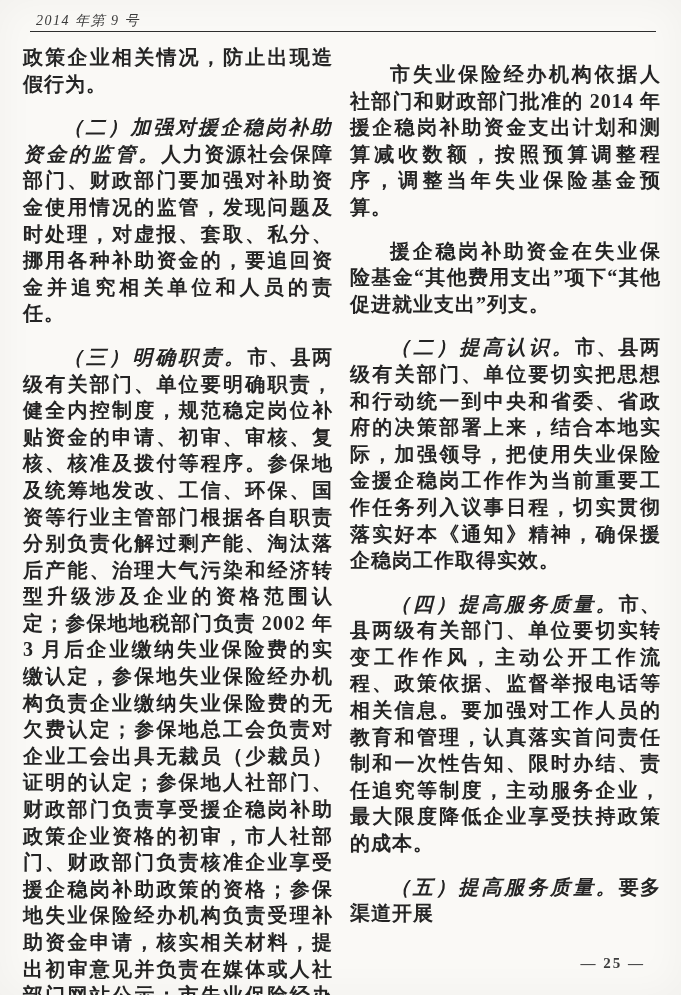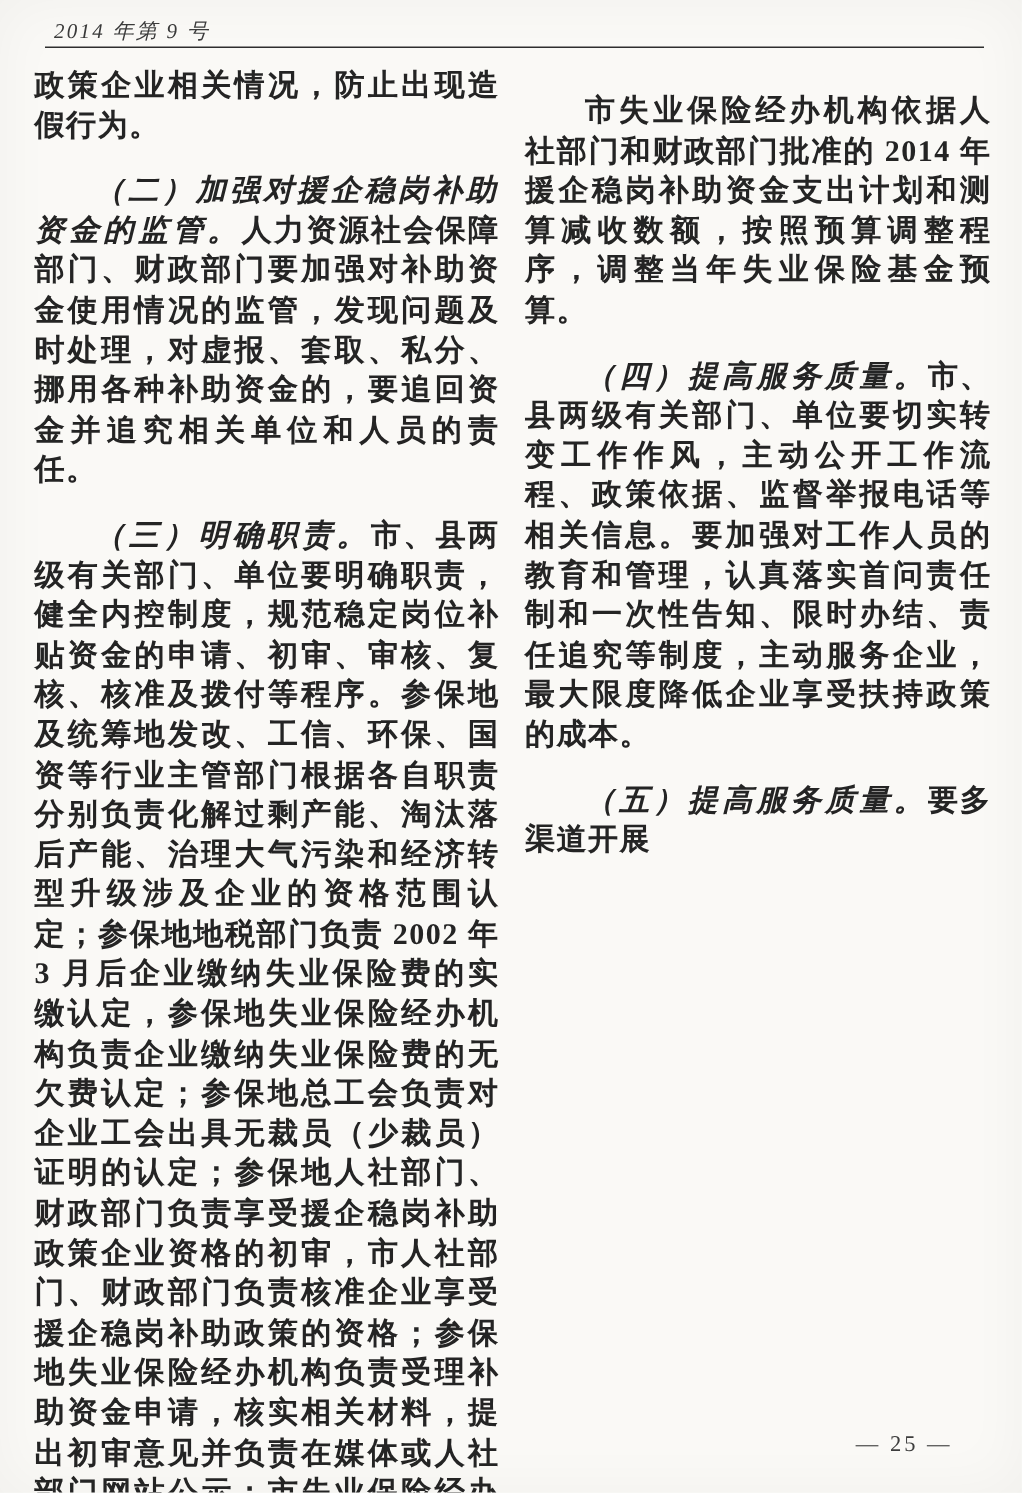--- a/index.html
+++ b/index.html
@@ -56,24 +56,25 @@
   }
   .heading {
     font-family: "DejaVu Sans", "Liberation Sans", sans-serif;
     font-weight: 400;
     letter-spacing: 2px;
     font-size: 15.5px;
   }
   .pagenum {
     position: absolute;
     top: 955px;
-    right: 46px;
+    right: 36px;
     font-size: 15px;
     letter-spacing: 2px;
     color: #3d3d3d;
+    font-weight: bold;
   }
 </style>
 </head>
 <body>
 
 <div class="page">
 
   <div class="header">
     <span>2014 年第 9 号</span>
   </div>
@@ -82,19 +83,21 @@
   <div class="col col-left">
     <p class="para">政策企业相关情况，防止出现造假行为。</p>
     <p class="para indent"><span class="lead">（二）加强对援企稳岗补助资金的监管。</span><span>人力资源社会保障部门、财政部门要加强对补助资金使用情况的监管，发现问题及时处理，对虚报、套取、私分、挪用各种补助资金的，要追回资金并追究相关单位和人员的责任。</span></p>
     <p class="para indent"><span class="lead">（三）明确职责。</span><span>市、县两级有关部门、单位要明确职责，健全内控制度，规范稳定岗位补贴资金的申请、初审、审核、复核、核准及拨付等程序。参保地及统筹地发改、工信、环保、国资等行业主管部门根据各自职责分别负责化解过剩产能、淘汰落后产能、治理大气污染和经济转型升级涉及企业的资格范围认定；参保地地税部门负责 2002 年 3 月后企业缴纳失业保险费的实缴认定，参保地失业保险经办机构负责企业缴纳失业保险费的无欠费认定；参保地总工会负责对企业工会出具无裁员（少裁员）证明的认定；参保地人社部门、财政部门负责享受援企稳岗补助政策企业资格的初审，市人社部门、财政部门负责核准企业享受援企稳岗补助政策的资格；参保地失业保险经办机构负责受理补助资金申请，核实相关材料，提出初审意见并负责在媒体或人社部门网站公示；市失业保险经办机构负责复核，提出复核意见，并向市人社和财政部门报送申报材料，按时拨付补助资金；市人社部门、财政部门负责审批、拨付补助资金，监督检查补助资金使用情况。</span></p>
     <p class="para indent heading">七、工作要求</p>
     <p class="para indent"><span class="lead">（一）统筹安排资金。</span><span>市失业保险经办机构要在保证失业人员基本生活的前提</span></p>
   </div>
 
   <div class="col col-right">
     <p class="para indent">市失业保险经办机构依据人社部门和财政部门批准的 2014 年援企稳岗补助资金支出计划和测算减收数额，按照预算调整程序，调整当年失业保险基金预算。</p>
+    <p class="para indent">援企稳岗补助资金在失业保险基金“其他费用支出”项下“其他促进就业支出”列支。</p>
+    <p class="para indent"><span class="lead">（二）提高认识。</span><span>市、县两级有关部门、单位要切实把思想和行动统一到中央和省委、省政府的决策部署上来，结合本地实际，加强领导，把使用失业保险金援企稳岗工作作为当前重要工作任务列入议事日程，切实贯彻落实好本《通知》精神，确保援企稳岗工作取得实效。</span></p>
     <p class="para indent"><span class="lead">（四）提高服务质量。</span><span>市、县两级有关部门、单位要切实转变工作作风，主动公开工作流程、政策依据、监督举报电话等相关信息。要加强对工作人员的教育和管理，认真落实首问责任制和一次性告知、限时办结、责任追究等制度，主动服务企业，最大限度降低企业享受扶持政策的成本。</span></p>
     <p class="para indent"><span class="lead">（五）提高服务质量。</span><span>要多渠道开展</span></p>
   </div>
 
   <div class="pagenum">— 25 —</div>
 
 </div>
 
 </body></html>

